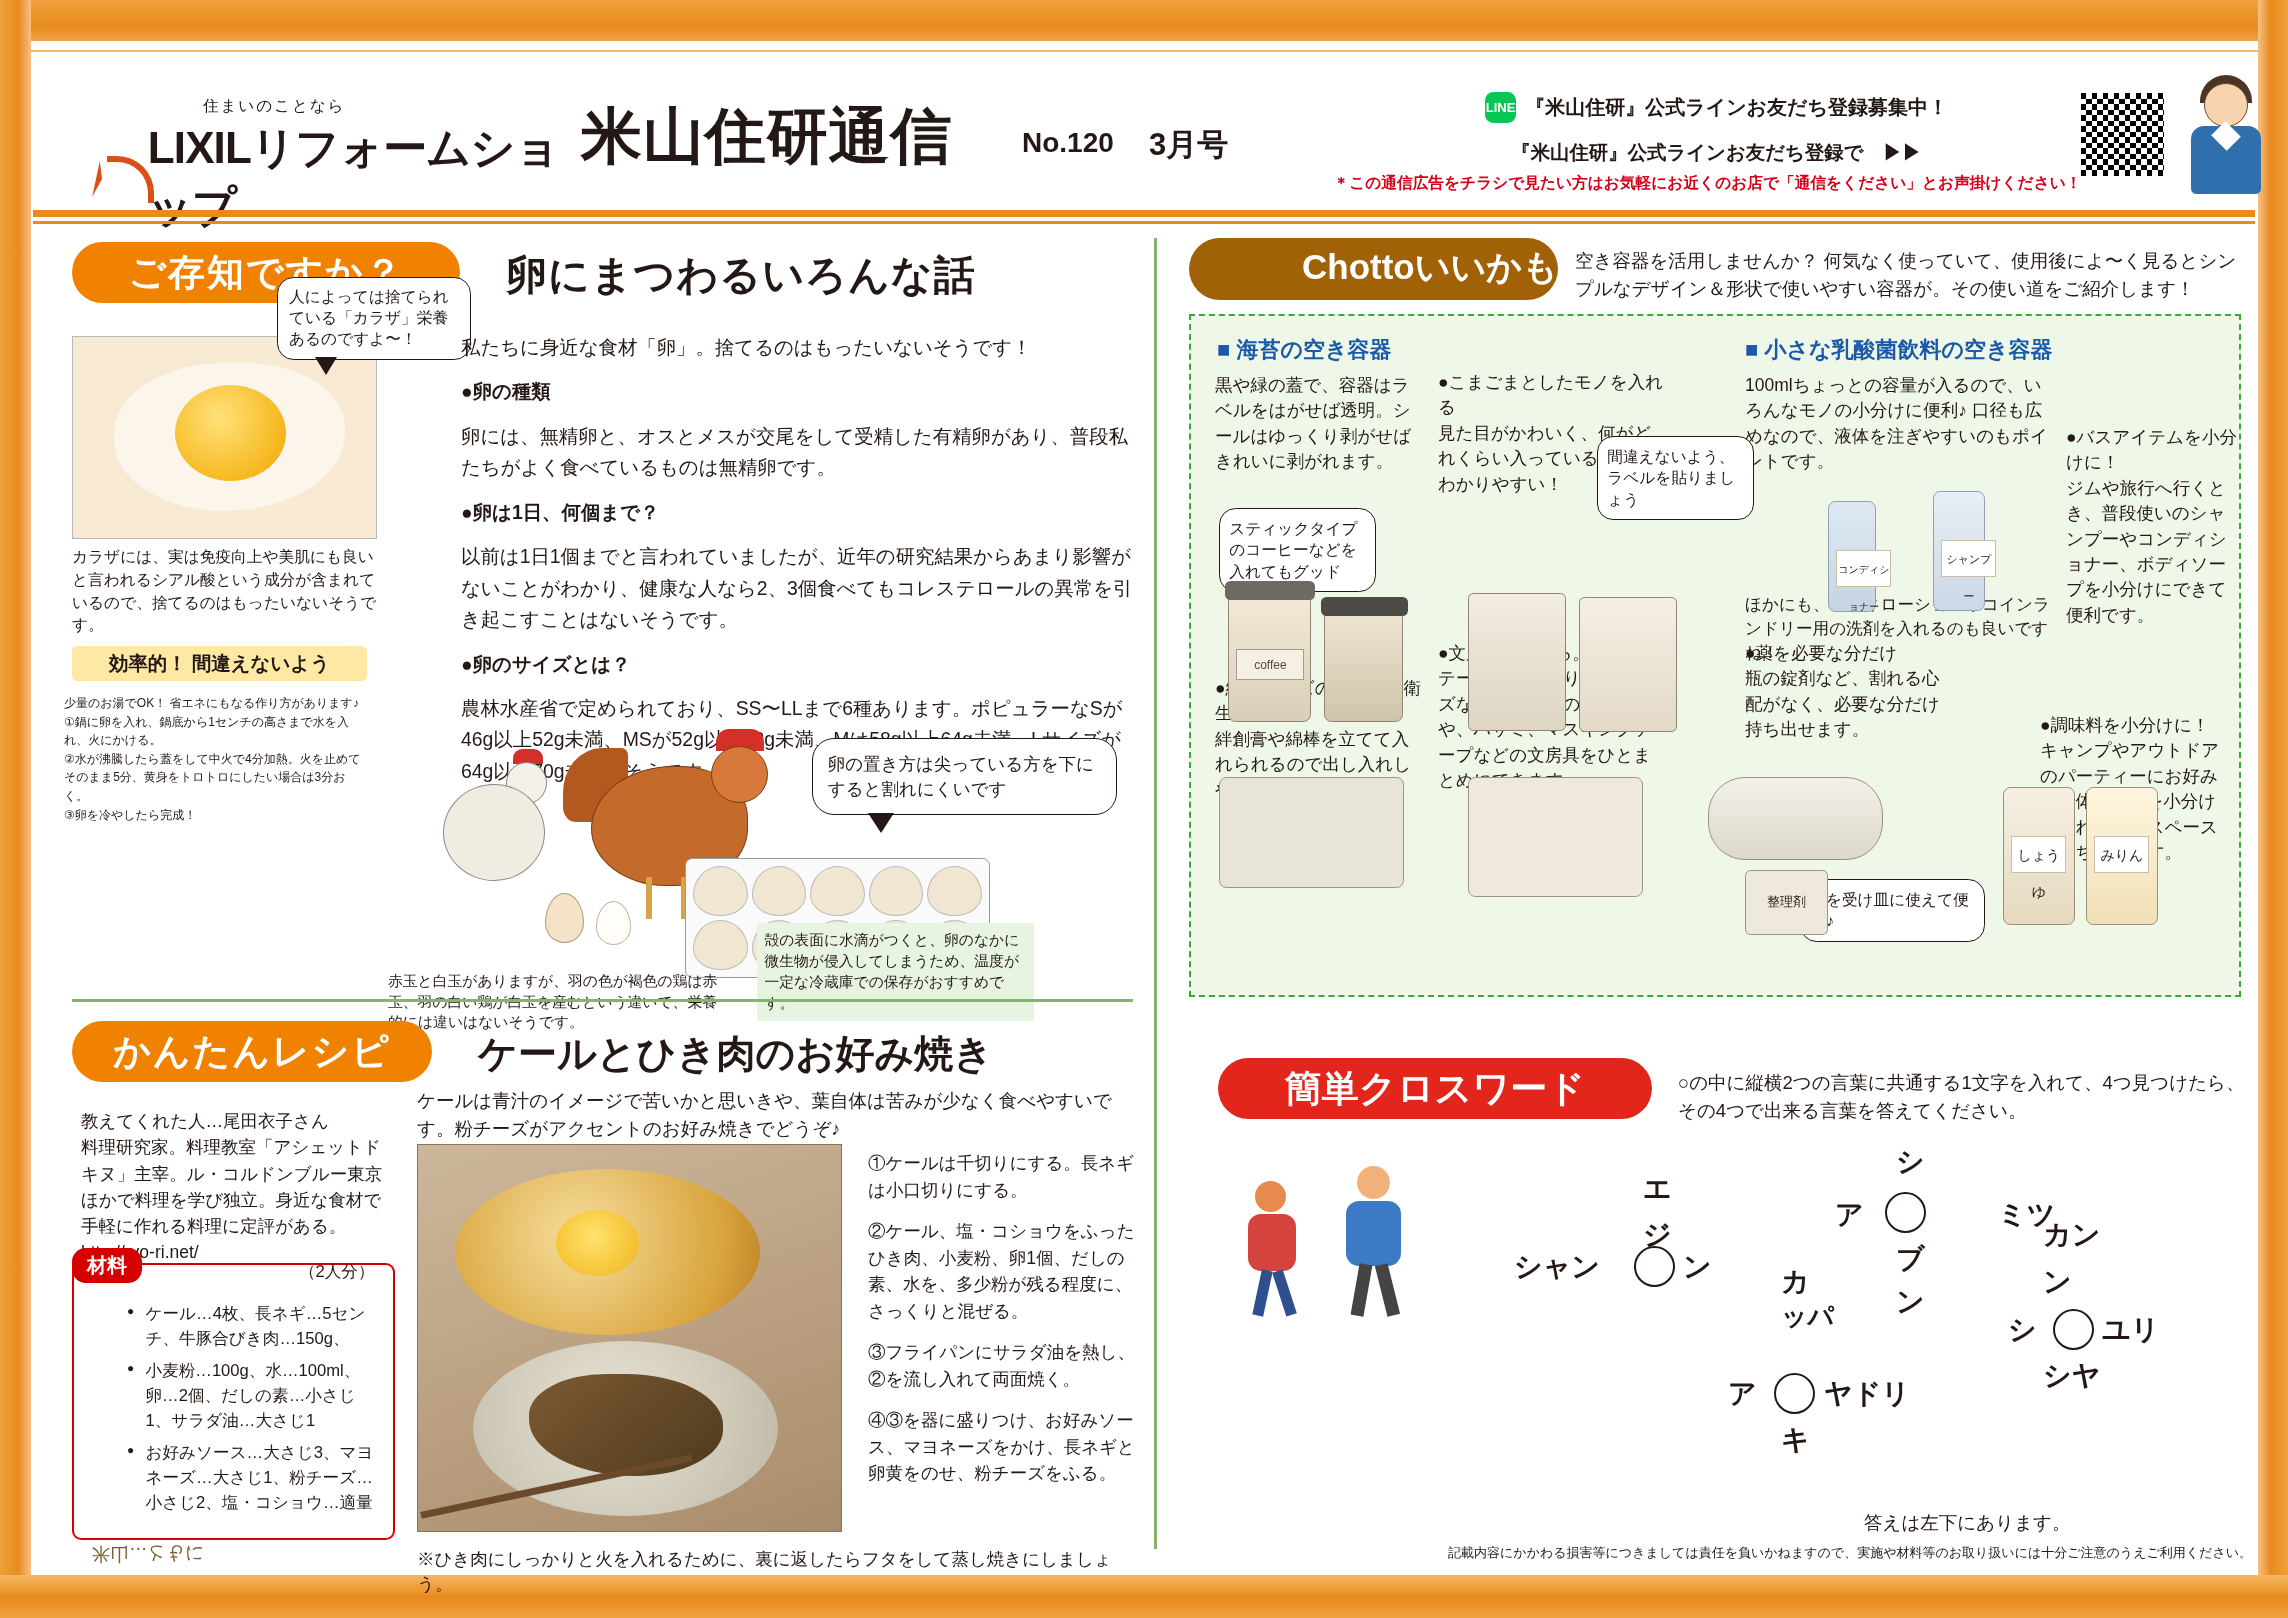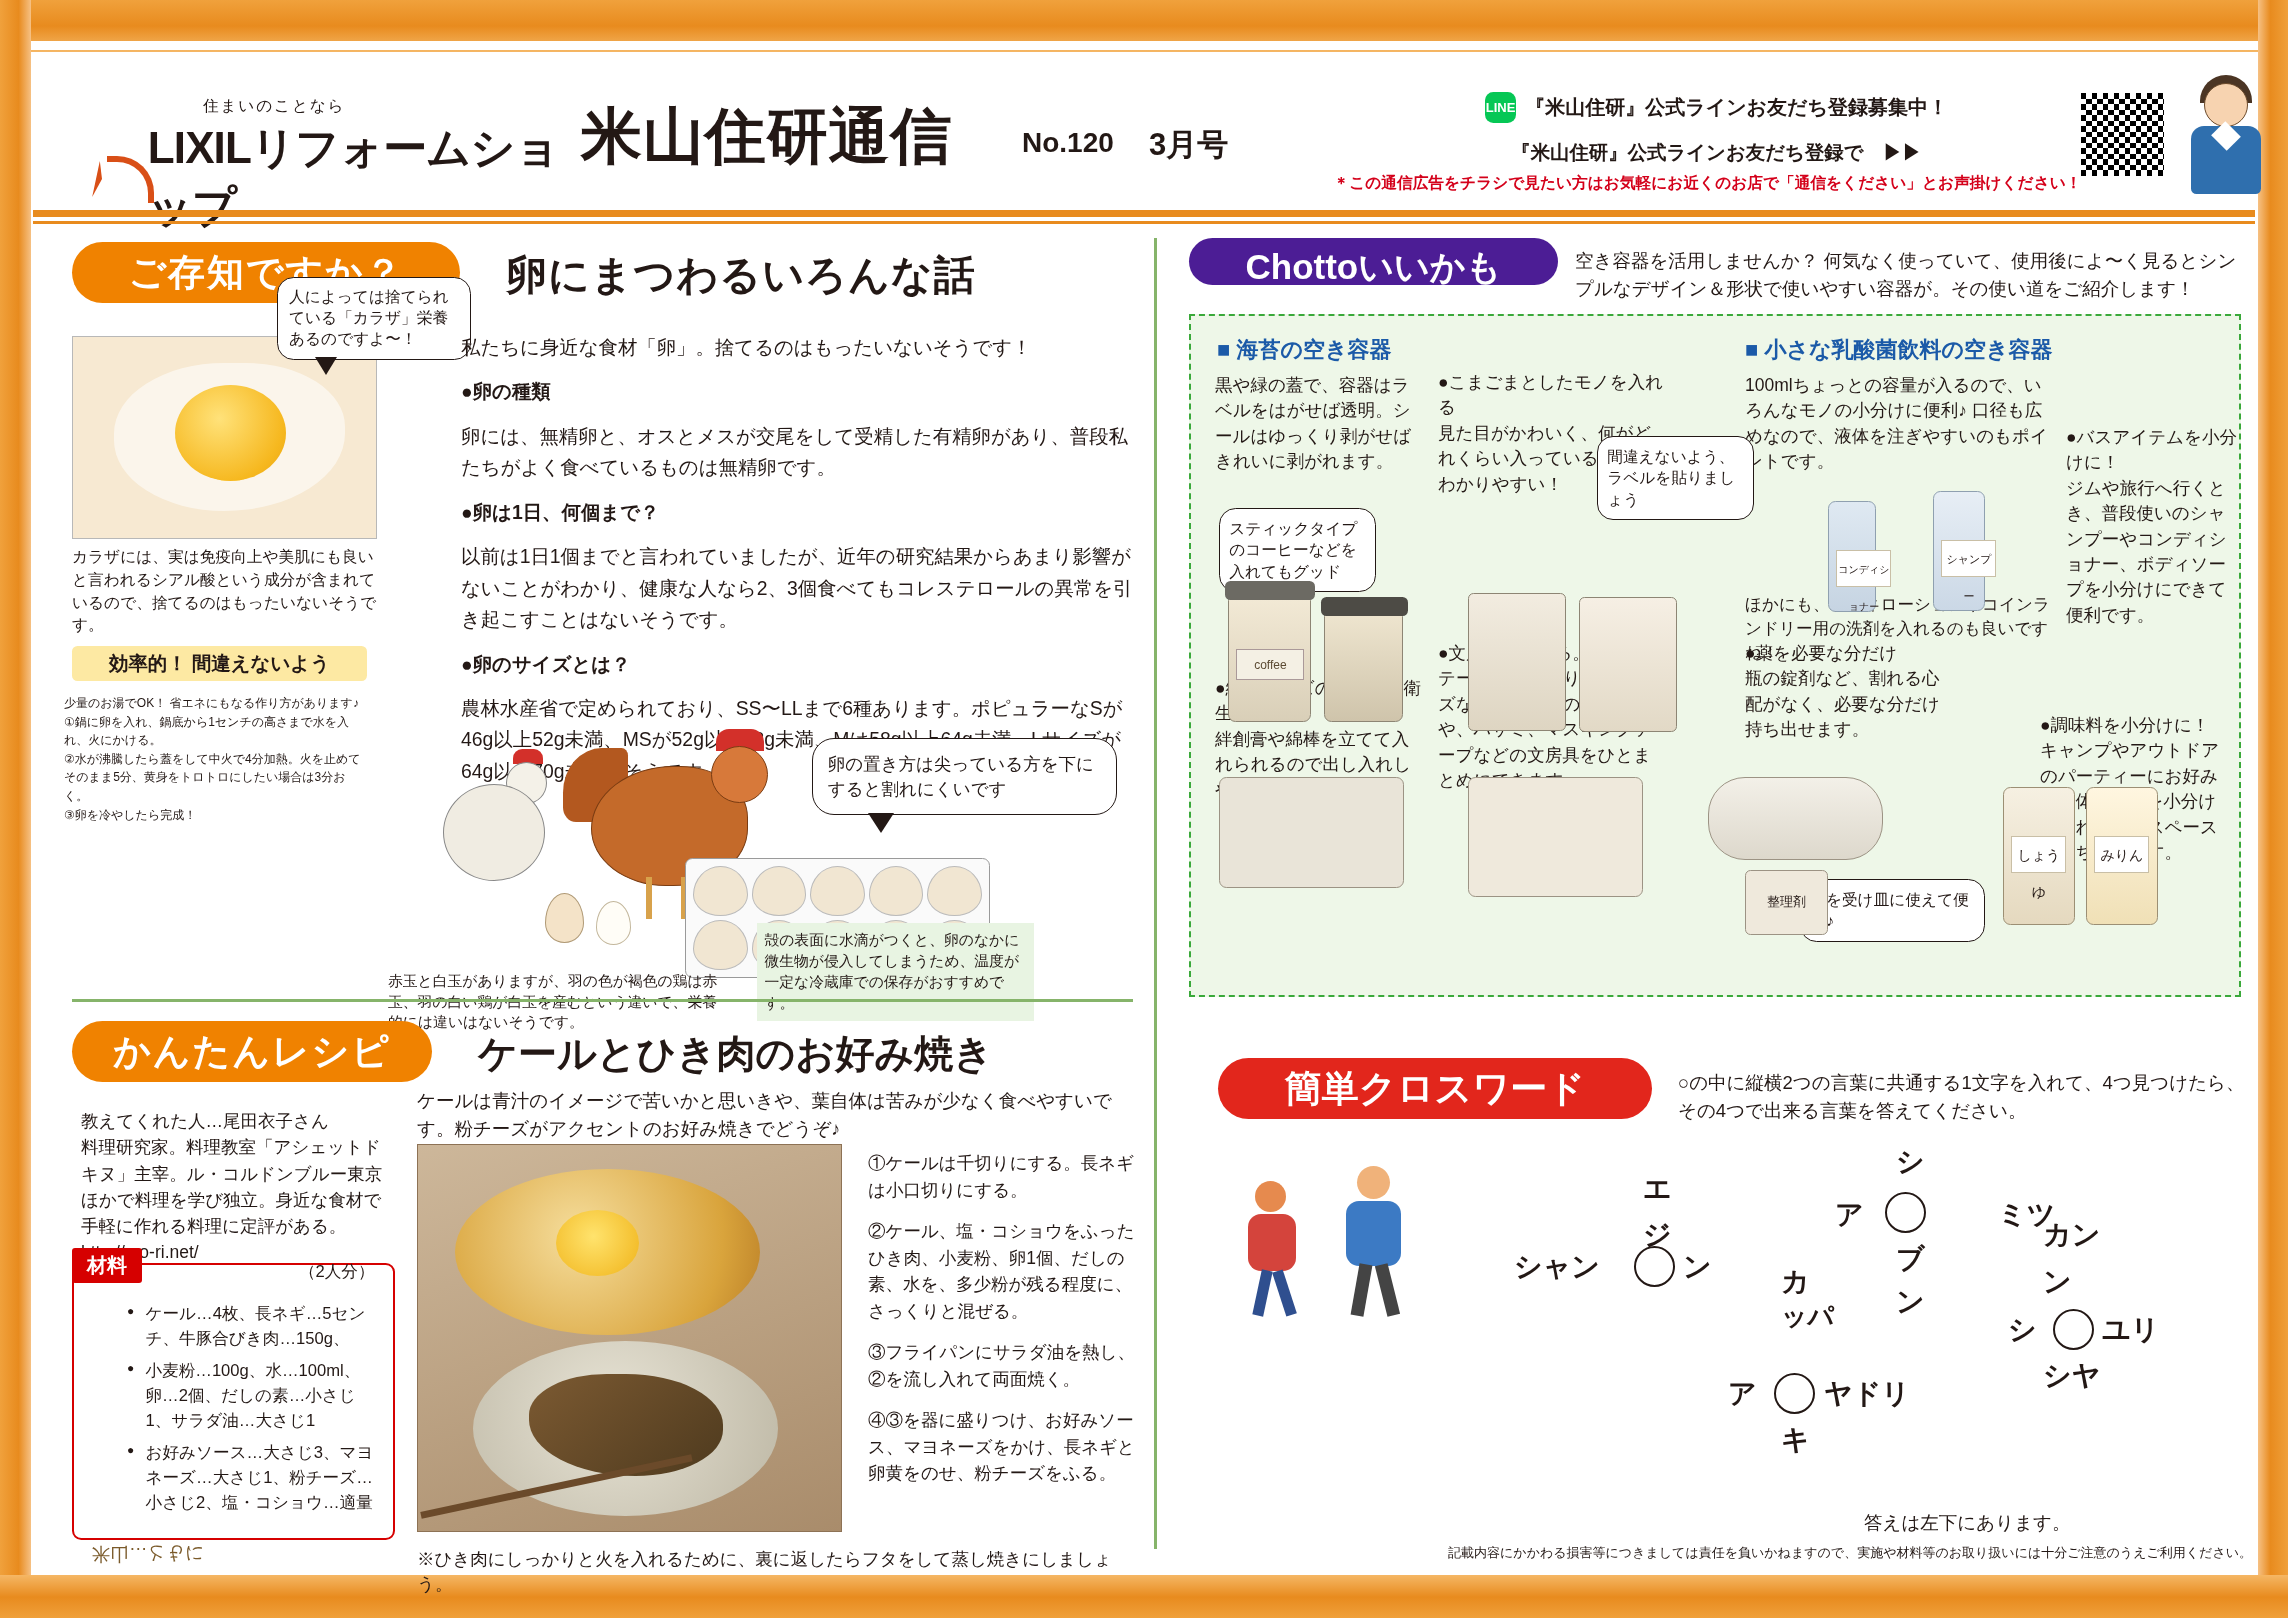--- a/index.html
+++ b/index.html
@@ -229,21 +229,21 @@
   .teacher{
     position:absolute; left:81px; top:1108px; width:305px;
     font-size:17.5px; line-height:1.5;
   }
   .ingredients{
     position:absolute; left:72px; top:1263px; width:323px; height:277px;
     border:2.8px solid #d60000; border-radius:9.2px; padding:11px 13px;
   }
   .ing-badge{
     position:absolute; left:-1.8px; top:-16.6px; background:#d60000; color:#fff;
-    font-size:20px; font-weight:bold; padding:3.7px 14.8px; border-radius:3px;
+    font-size:20px; font-weight:bold; padding:3.7px 14.8px; border-radius:14px;
   }
   .ing-serv{ position:absolute; right:18.5px; top:-3.7px; font-size:16.6px;}
   .ing-list{ margin-top:26px; font-size:16.6px; line-height:1.5;}
   .ing-list li{ margin-bottom:7.4px; list-style:none; position:relative; padding-left:18.5px;}
   .ing-list li:before{ content:"●"; position:absolute; left:0; top:0; font-size:12px;}
   .recipe-lead{
     position:absolute; left:417px; top:1087px; width:720px; font-size:18.5px; line-height:1.5;
   }
   .recipe-photo{
     position:absolute; left:417px; top:1144px; width:425px; height:388px;
@@ -262,22 +262,22 @@
   .recipe-foot{
     position:absolute; left:417px; top:1547px; width:720px; font-size:17.5px; line-height:1.45;
   }
   
   .vdivider{
     position:absolute; left:1154px; top:238px; width:2.8px; height:1311px; background:#86b46a;
   }
   
   .sec-chotto{ position:absolute; left:1189px; top:238px; width:1052px;}
   .pill-chotto{
-    width:369px; height:47px; line-height:57px; font-size:35px;
-    background:#4c1d95; color:#fff; border-radius:37px; text-align:center; font-weight:bold;
+    width:369px; height:62px; line-height:57px; font-size:35px;
+    background:#a16207; color:#fff; border-radius:37px; text-align:right; font-weight:bold;
   }
   .chotto-lead{
     position:absolute; left:1575px; top:247px; width:665px; font-size:18.5px; line-height:1.5;
   }
   .chotto-box{
     position:absolute; left:1189px; top:314px; width:1052px; height:683px;
     border:2.8px dashed #3aa93a; background:#eef7e8;
   }
   .sub-head{
     font-size:22px; font-weight:bold; color:#1b5aa8;

